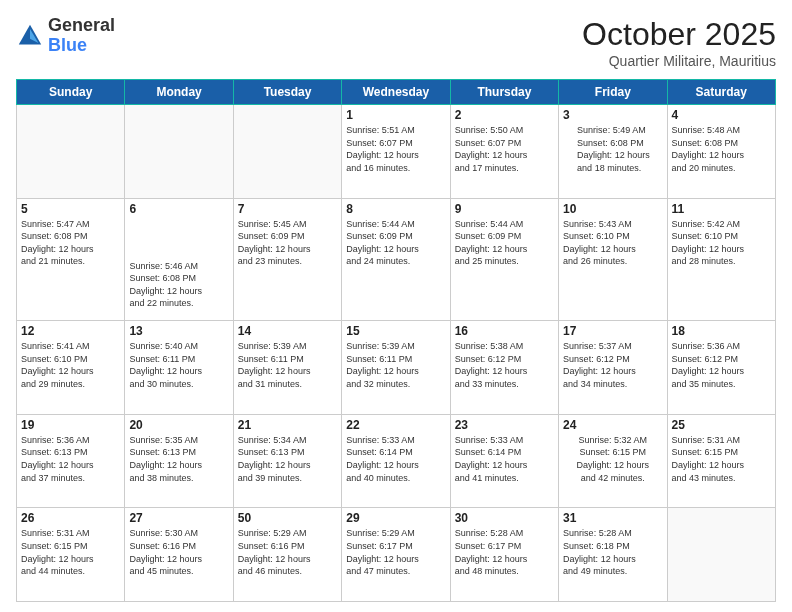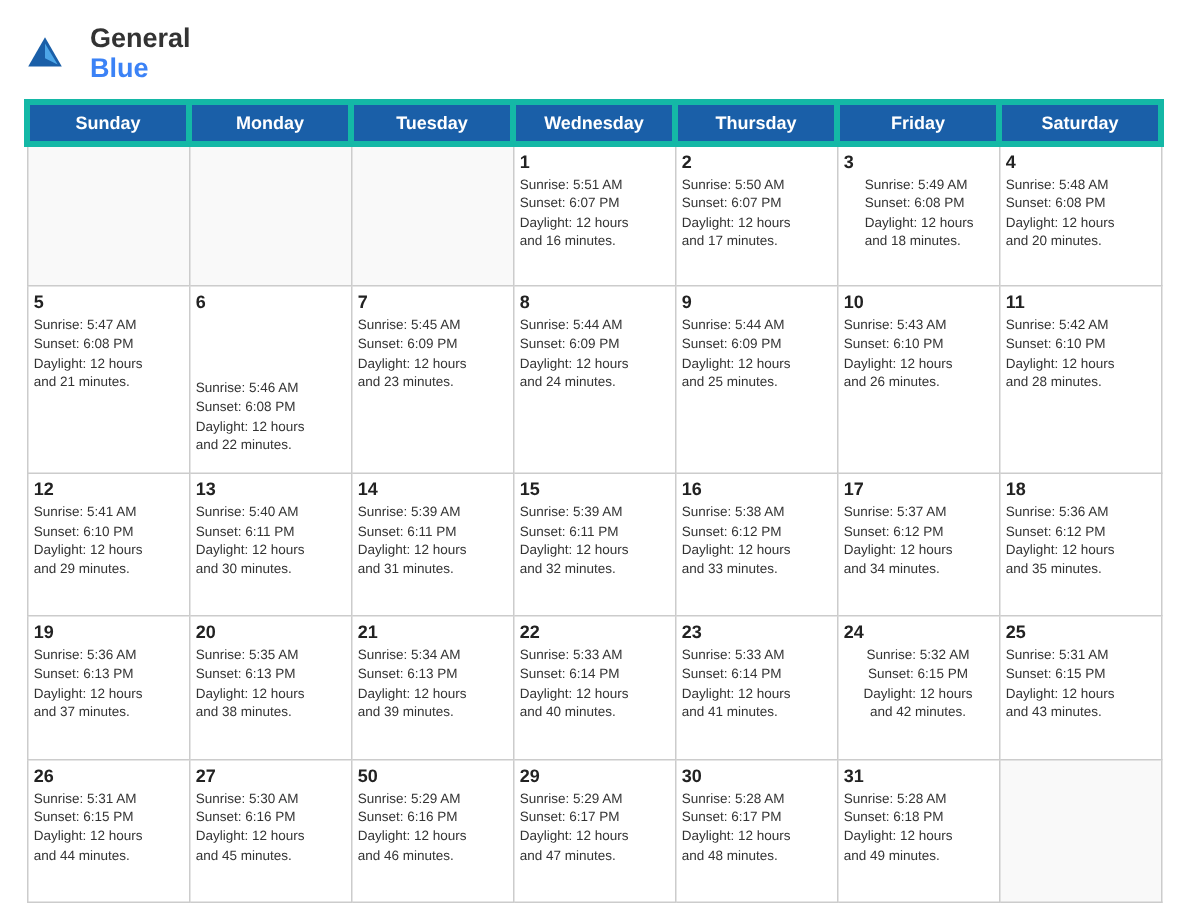--- a/index.html
+++ b/index.html
@@ -19,21 +19,21 @@
     }
     .header {
       display: flex;
       justify-content: space-between;
       align-items: flex-start;
       margin-bottom: 10px;
     }
     .logo {
       display: flex;
       align-items: center;
-      gap: 16px;
+      gap: 4px;
     }
     .logo-text {
       font-size: 18px;
       font-weight: bold;
       line-height: 1.1;
     }
     .logo-general { color: #333; }
     .logo-blue { color: #3b82f6; }
     .logo-icon {
       width: 28px;
@@ -57,21 +57,21 @@
       border-collapse: collapse;
       width: 100%;
       table-layout: fixed;
     }
     .calendar th {
       background: #1a5fa8;
       color: #fff;
       text-align: center;
       padding: 5px 2px;
       font-size: 12px;
-      border: 4px solid #14b8a6;
+      border: 1px solid #14b8a6;
     }
     .calendar td {
       border: 1px solid #ccc;
       vertical-align: top;
       padding: 3px 4px;
       font-size: 9.5px;
       color: #333;
       height: 88px;
     }
     .day-num {
@@ -97,20 +97,24 @@
     <div class="logo">
       <svg class="logo-icon" viewBox="0 0 40 40">
         <polygon points="20,4 36,32 4,32" fill="#1a5fa8"></polygon>
         <polygon points="20,10 32,30 20,24" fill="#4da6e8"></polygon>
       </svg>
       <div class="logo-text">
         <span class="logo-general">General</span><br>
         <span class="logo-blue">Blue</span>
       </div>
     </div>
+    <div class="title-block">
+      <div class="month-title">October 2025</div>
+      <div class="subtitle">Quartier Militaire, Mauritius</div>
+    </div>
   </div>
 
   <table class="calendar">
     <thead>
       <tr>
       <th>Sunday</th>
           <th>Monday</th>
           <th>Tuesday</th>
           <th>Wednesday</th>
           <th>Thursday</th>

